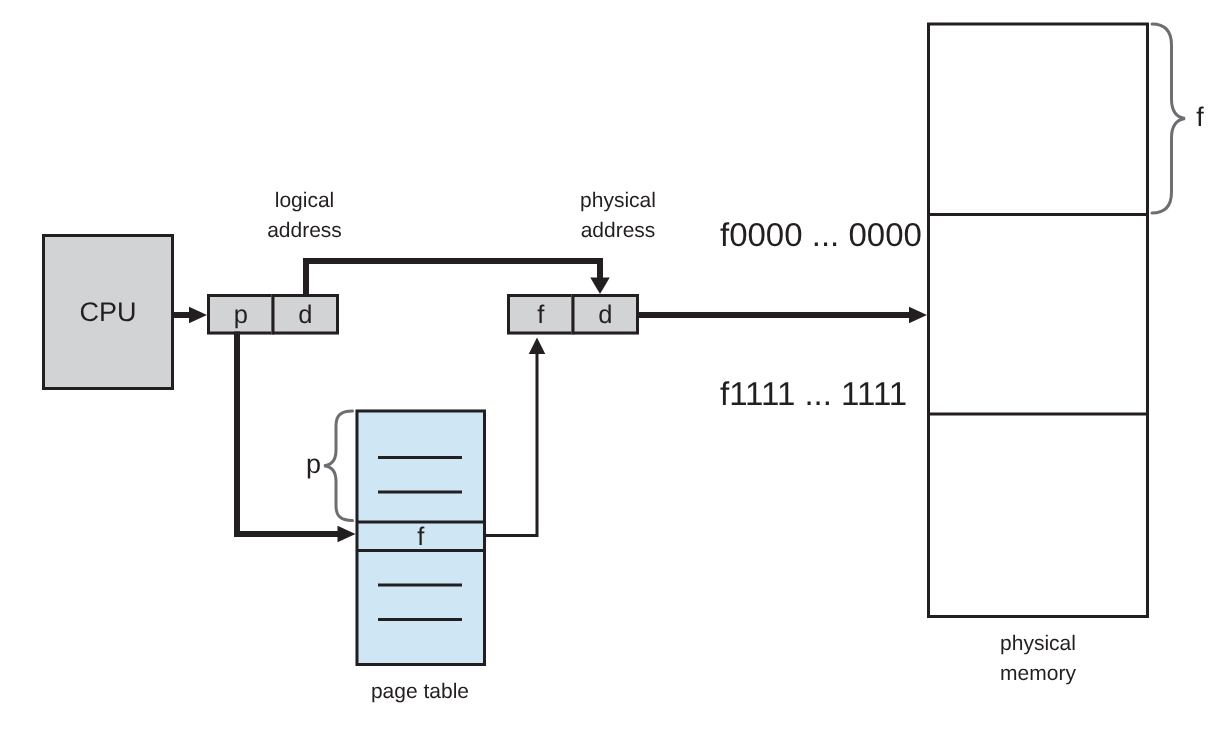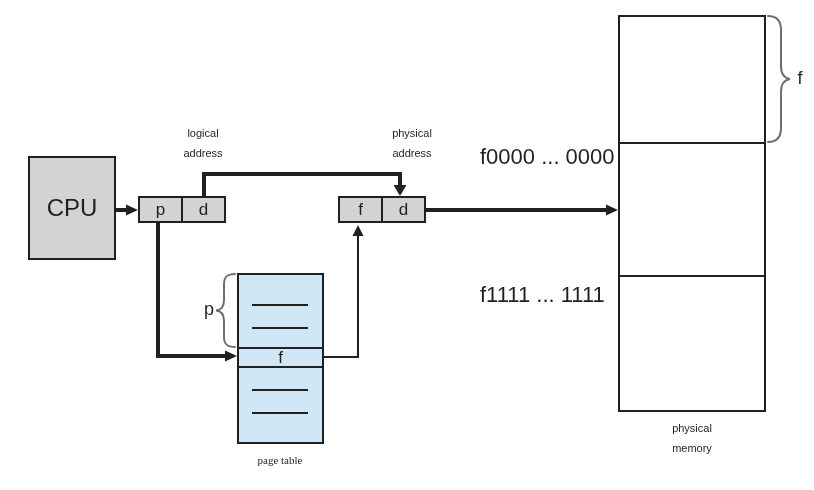--- a/index.html
+++ b/index.html
@@ -23,21 +23,21 @@
   .box {
     position: absolute;
     box-sizing: border-box;
     border: 2px solid var(--line, #231f20);
     z-index: 1;
   }
   .cpu {
     left: 28px; top: 156px; width: 88px; height: 104px;
     background: var(--register-fill, #d2d3d5);
     display: flex; align-items: center; justify-content: center;
-    font-size: 24px;
+    font-size: 18px;
   }
   .register {
     position: absolute;
     display: flex;
     z-index: 2;
   }
   .register .cell {
     box-sizing: border-box;
     height: 27px;
     border: 2px solid var(--line, #231f20);
@@ -60,38 +60,38 @@
     font-size: 17px;
     z-index: 2;
   }
   .memory {
     left: 618px; top: 15px; width: 148px; height: 397px;
     background: #ffffff;
   }
   .caption {
     position: absolute;
     text-align: center;
-    font-size: 11px;
+    font-size: 14px;
     line-height: 20px;
     white-space: pre-line;
     z-index: 2;
   }
   .caption.logical-caption  { left: 143px; top: 123px; width: 120px; }
   .caption.physical-caption { left: 352px; top: 123px; width: 120px; }
-  .caption.page-table-caption { left: 219px; top: 450px; width: 122px; font-family: Liberation Serif, serif; }
+  .caption.page-table-caption { left: 219px; top: 450px; width: 122px; }
   .caption.memory-caption { left: 632px; top: 418px; width: 120px; }
   .addr-label {
     position: absolute;
     font-size: 22px;
     line-height: 18px;
     white-space: nowrap;
     z-index: 2;
   }
   .addr-label.frame-start { left: 480px; top: 148px; }
-  .addr-label.frame-end   { left: 480px; top: 254px; margin-top: 32px; }
+  .addr-label.frame-end   { left: 480px; top: 254px; }
   .brace-label {
     position: absolute;
     font-size: 18px;
     z-index: 2;
     text-align: center;
   }
   .brace-label.p-label { left: 197px; top: 299px; width: 24px; }
   .brace-label.f-label { left: 790px; top: 68px; width: 20px; }
   .thick { stroke: var(--line, #231f20); stroke-width: 4; fill: none; }
   .thin  { stroke: var(--line, #231f20); stroke-width: 2; fill: none; }

